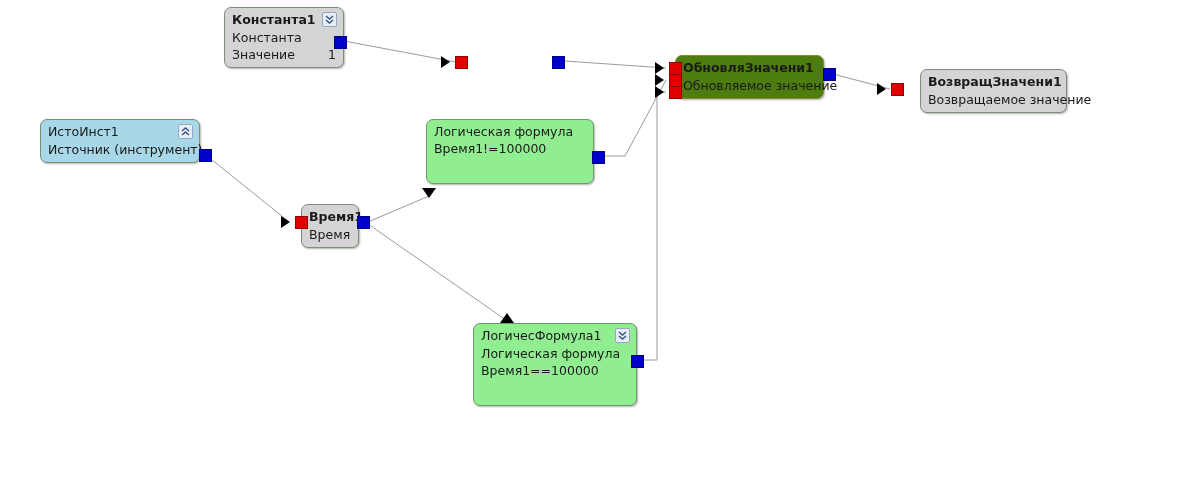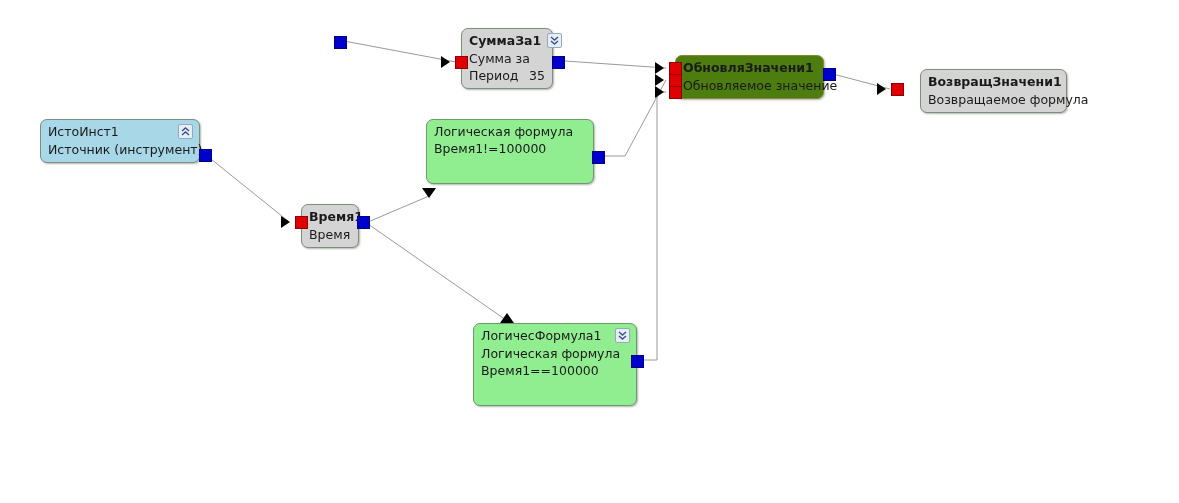--- a/index.html
+++ b/index.html
@@ -119,40 +119,40 @@
 
     <path d="M 368 224 L 506 320" stroke="#9a9a9a" stroke-width="1" fill="none"></path>
 
     <path d="M 600 156 L 625 156 L 666 80" stroke="#9a9a9a" stroke-width="1" fill="none"></path>
 
     <path d="M 639 360 L 657 360 L 657 92 L 666 92" stroke="#9a9a9a" stroke-width="1" fill="none"></path>
 
     <path d="M 833 74 L 890 89" stroke="#9a9a9a" stroke-width="1" fill="none"></path>
   </svg>
 
-  <div class="port out" style="left:334px; top:36px;"></div>
-
-  <div class="node gray" style="left:461px; top:28px; width:92px;">
-    <div class="node-title">
-      <span class="tname">СуммаЗа1</span>
+  <div class="node gray" style="left:224px; top:7px; width:120px;">
+    <div class="node-title">
+      <span class="tname">Константа1</span>
       <span class="tspacer"></span>
       <span class="chev">
         <svg width="11" height="11" viewBox="0 0 11 11">
             <path d="M2 2 L5.5 5 L9 2 M2 6 L5.5 9 L9 6" stroke="#33528f" stroke-width="1.4" fill="none"></path>
           </svg>
       </span>
     </div>
     <div class="row">
-      <span class="lbl">Сумма за</span>
-    </div>
-    <div class="row">
-      <span class="lbl">Период</span>
-      <span class="val">35</span>
-    </div>
-  </div>
+      <span class="lbl">Константа</span>
+    </div>
+    <div class="row">
+      <span class="lbl">Значение</span>
+      <span class="val">1</span>
+    </div>
+  </div>
+  <div class="port out" style="left:334px; top:36px;"></div>
+
   <div class="arrow" style="left:441px; top:56px;"></div>
   <div class="port in" style="left:455px; top:56px;"></div>
   <div class="port out" style="left:552px; top:56px;"></div>
 
   <div class="node yellow" style="left:675px; top:55px; width:149px;">
     <div class="node-title">
       <span class="tname">ОбновляЗначени1</span>
     </div>
     <div class="row">
       <span class="lbl">Обновляемое значение</span>
@@ -164,21 +164,21 @@
   <div class="port in" style="left:669px; top:62px;"></div>
   <div class="port in" style="left:669px; top:74px;"></div>
   <div class="port in" style="left:669px; top:86px;"></div>
   <div class="port out" style="left:823px; top:68px;"></div>
 
   <div class="node gray" style="left:920px; top:69px; width:147px;">
     <div class="node-title">
       <span class="tname">ВозвращЗначени1</span>
     </div>
     <div class="row">
-      <span class="lbl">Возвращаемое формула</span>
+      <span class="lbl">Возвращаемое значение</span>
     </div>
   </div>
   <div class="arrow" style="left:877px; top:83px;"></div>
   <div class="port in" style="left:891px; top:83px;"></div>
 
   <div class="node blue" style="left:40px; top:119px; width:160px;">
     <div class="node-title">
       <span class="tname">ИстоИнст1</span>
       <span class="tspacer"></span>
       <span class="chev">

